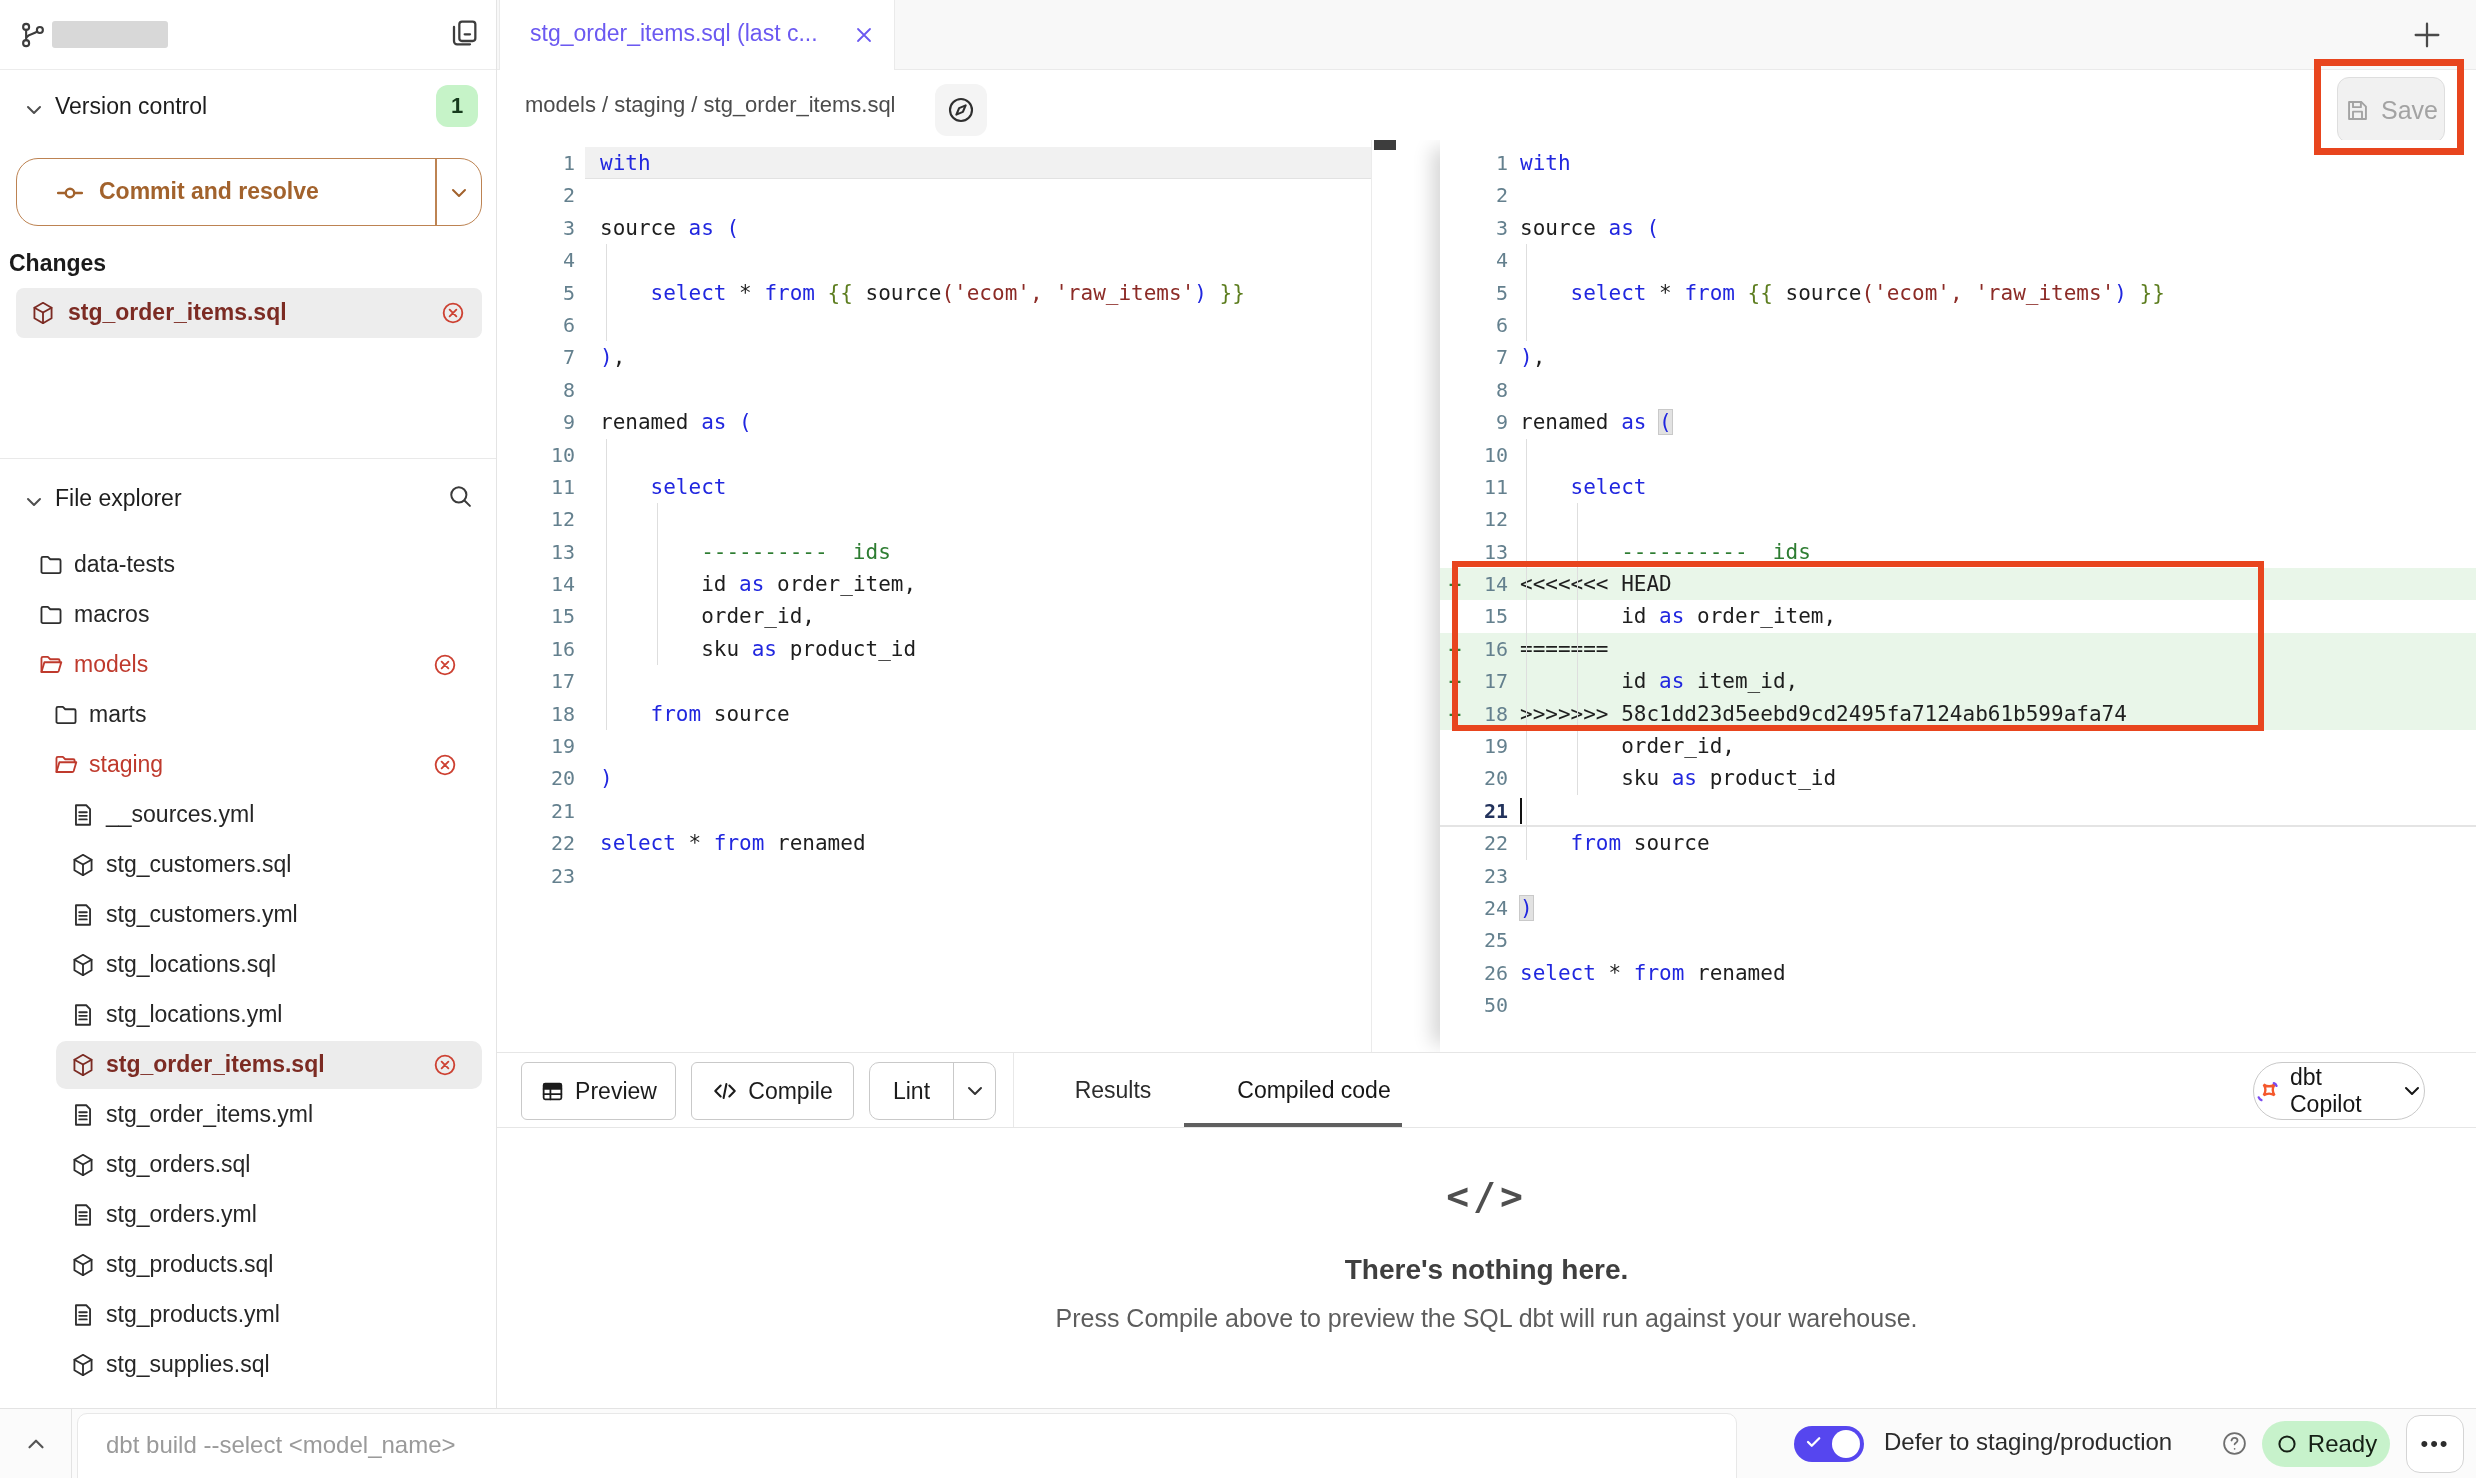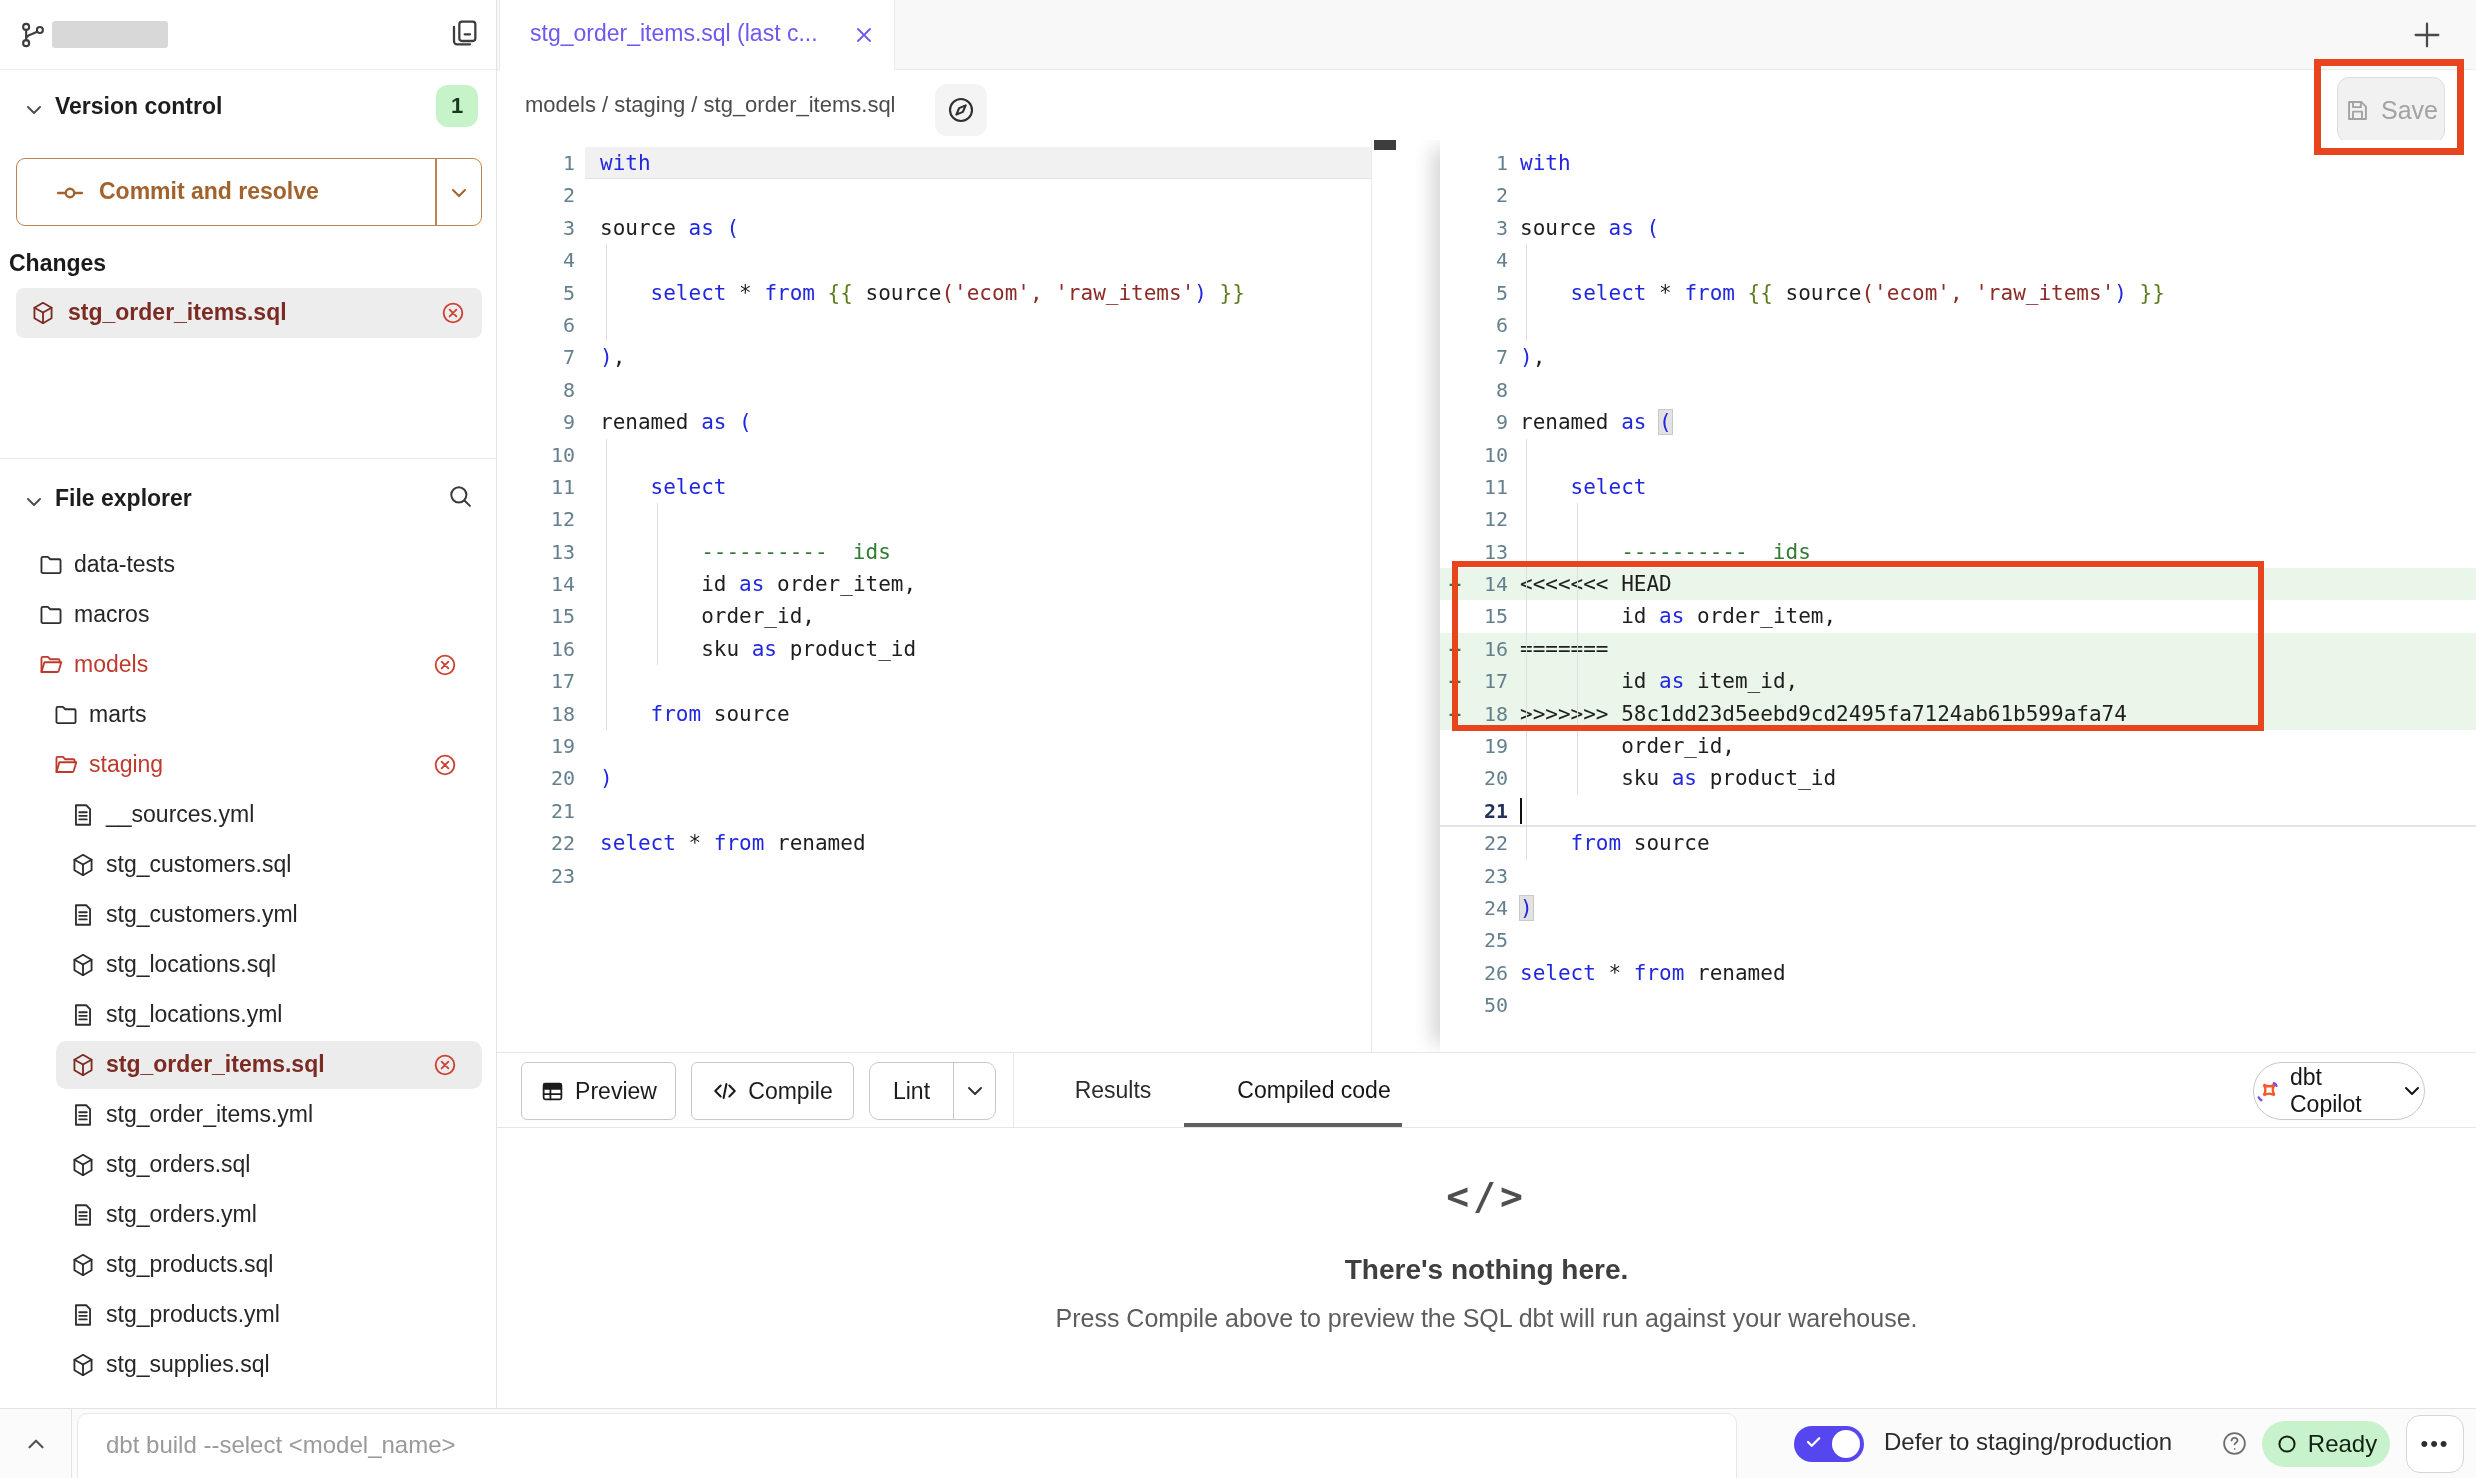--- a/index.html
+++ b/index.html
@@ -11,25 +11,25 @@
   .ic svg{display:block;}
 
   
   .sidebar{left:0;top:0;width:497px;height:1408px;border-right:1px solid #e4e4e4;background:#fff;}
   .sb-header{position:absolute;left:0;top:0;width:100%;height:70px;border-bottom:1px solid #ececec;}
   .branch-ic{position:absolute;left:18px;top:20px;color:#3d3d3d;}
   .branch-ph{position:absolute;left:52px;top:21px;width:116px;height:27px;background:#d8d8d8;border-radius:3px;}
   .copy-ic{position:absolute;left:448px;top:17px;color:#3d3d3d;cursor:pointer;}
   .sec-row{position:absolute;left:0;width:100%;height:46px;}
   .chev{position:absolute;left:22px;top:14px;color:#4f4f4f;}
-  .sec-title{position:absolute;left:55px;top:9px;font-size:23px;font-weight:700;color:#1d1d1d;}
+  .sec-title{position:absolute;left:55px;top:9px;font-size:23px;font-weight:400;color:#1d1d1d;}
   .vc-badge{position:absolute;right:18px;top:1px;width:42px;height:42px;border-radius:12px;background:#c6f3c8;
             color:#163a1c;font-size:22px;font-weight:600;display:flex;align-items:center;justify-content:center;}
   .commit-btn{position:absolute;left:16px;top:158px;width:466px;height:68px;border:1.5px solid #bd8352;
-              border-radius:9px;background:#fff;cursor:pointer;}
+              border-radius:22px;background:#fff;cursor:pointer;}
   .commit-ic{position:absolute;left:38px;top:19px;color:#a2622c;}
   .commit-label{position:absolute;left:82px;top:19px;font-size:23px;font-weight:600;color:#a2622c;}
   .commit-div{position:absolute;left:418px;top:0;width:1.5px;height:100%;background:#bd8352;}
   .commit-chev{position:absolute;left:430px;top:22px;color:#a2622c;}
   .changes-label{position:absolute;left:9px;top:250px;font-size:23px;font-weight:700;color:#1b1b1b;}
   .change-item{position:absolute;left:16px;top:288px;width:466px;height:50px;border-radius:8px;background:#ededed;cursor:pointer;}
   .change-item .ci-ic{position:absolute;left:14px;top:12px;color:#7c2b23;}
   .change-item .ci-name{position:absolute;left:52px;top:11px;font-size:23px;font-weight:600;color:#7c2b23;}
   .cx{position:absolute;color:#cd4132;cursor:pointer;}
   .sb-divider{position:absolute;left:0;top:458px;width:100%;height:1px;background:#e9e9e9;}

